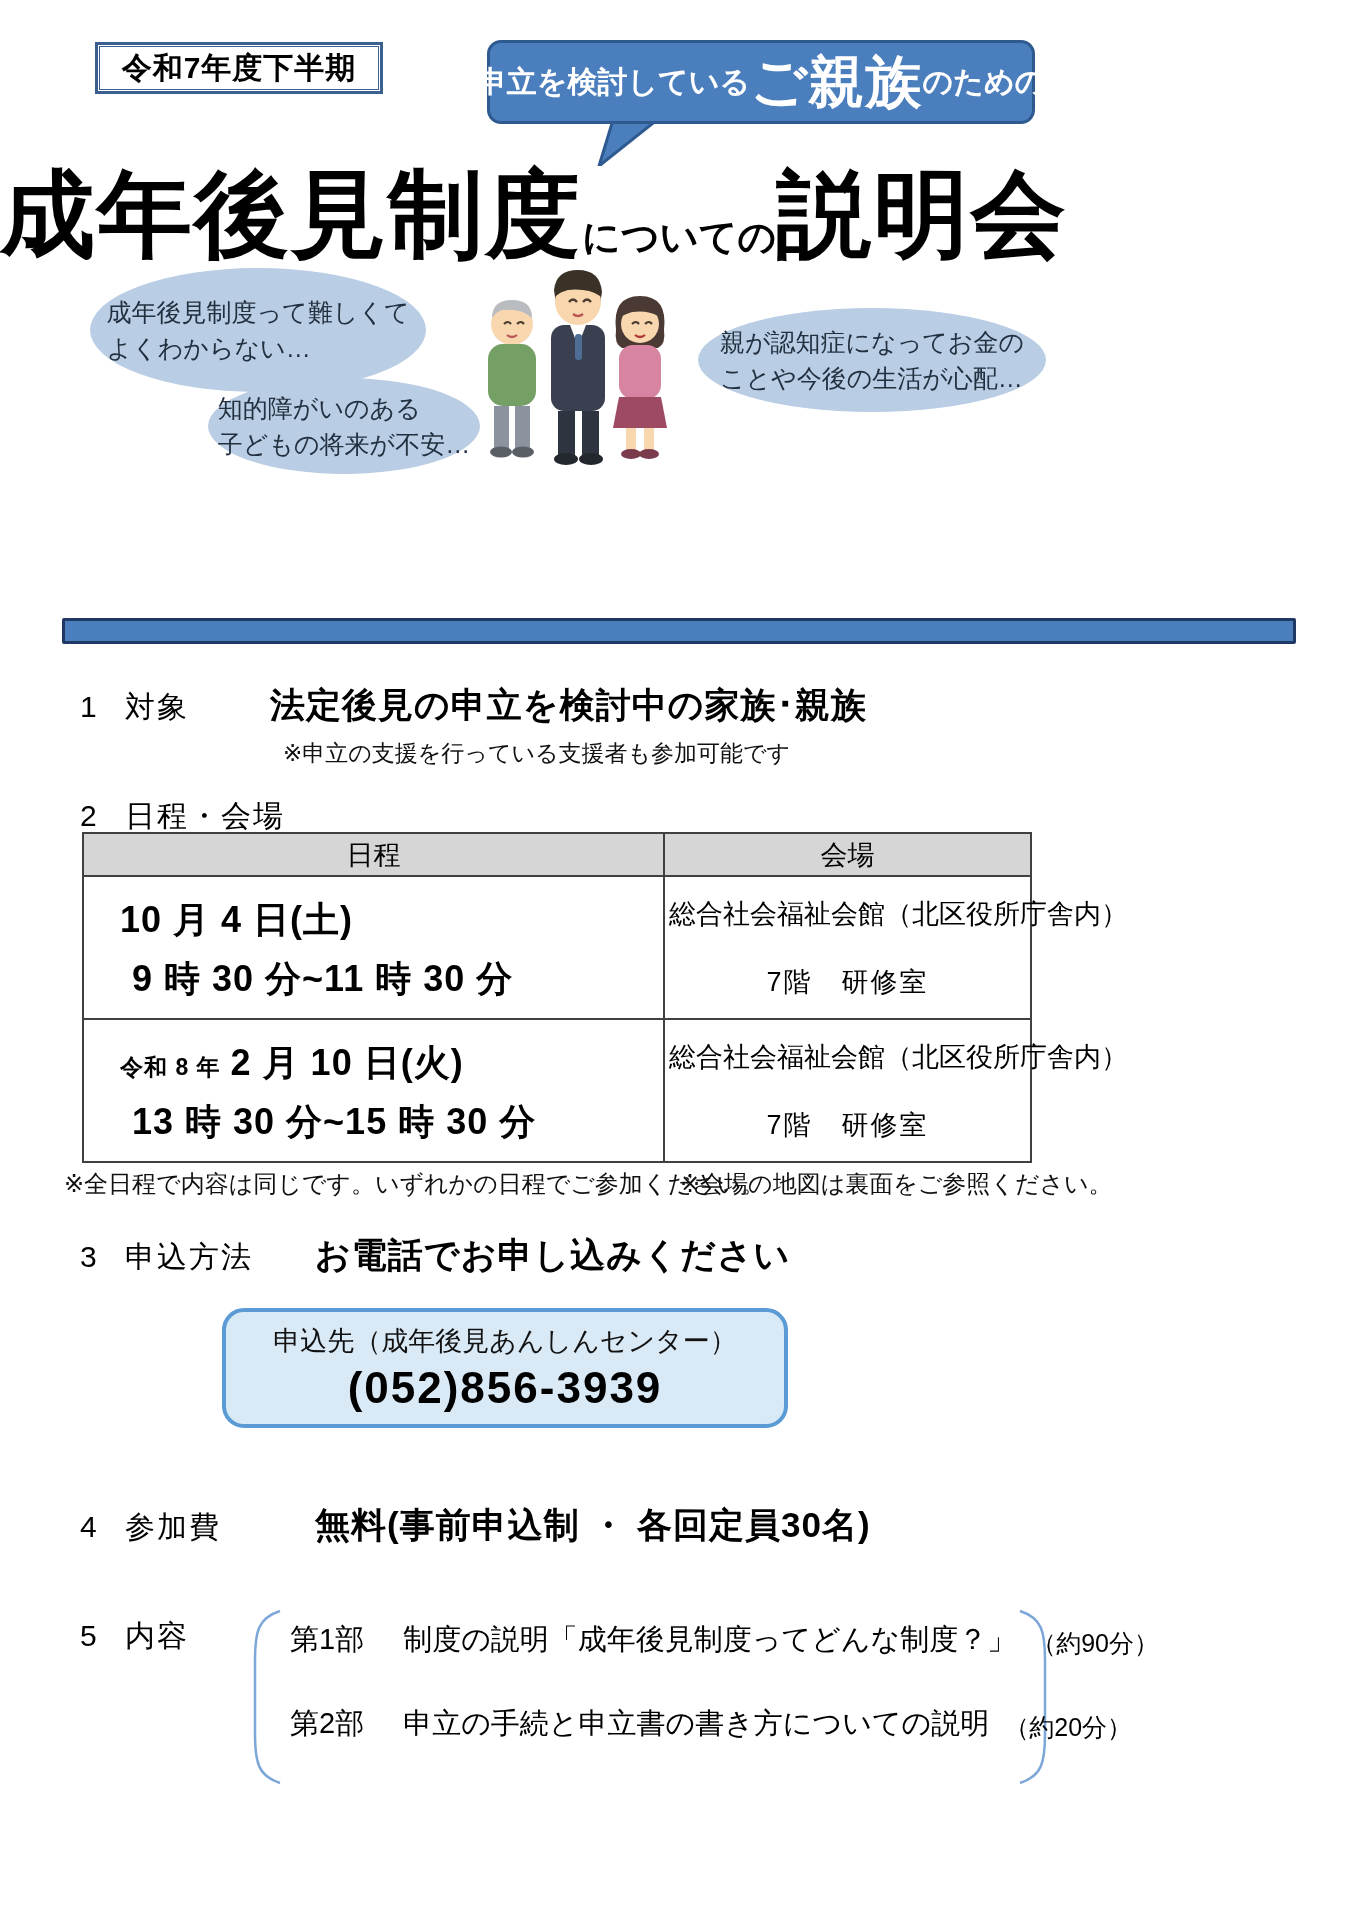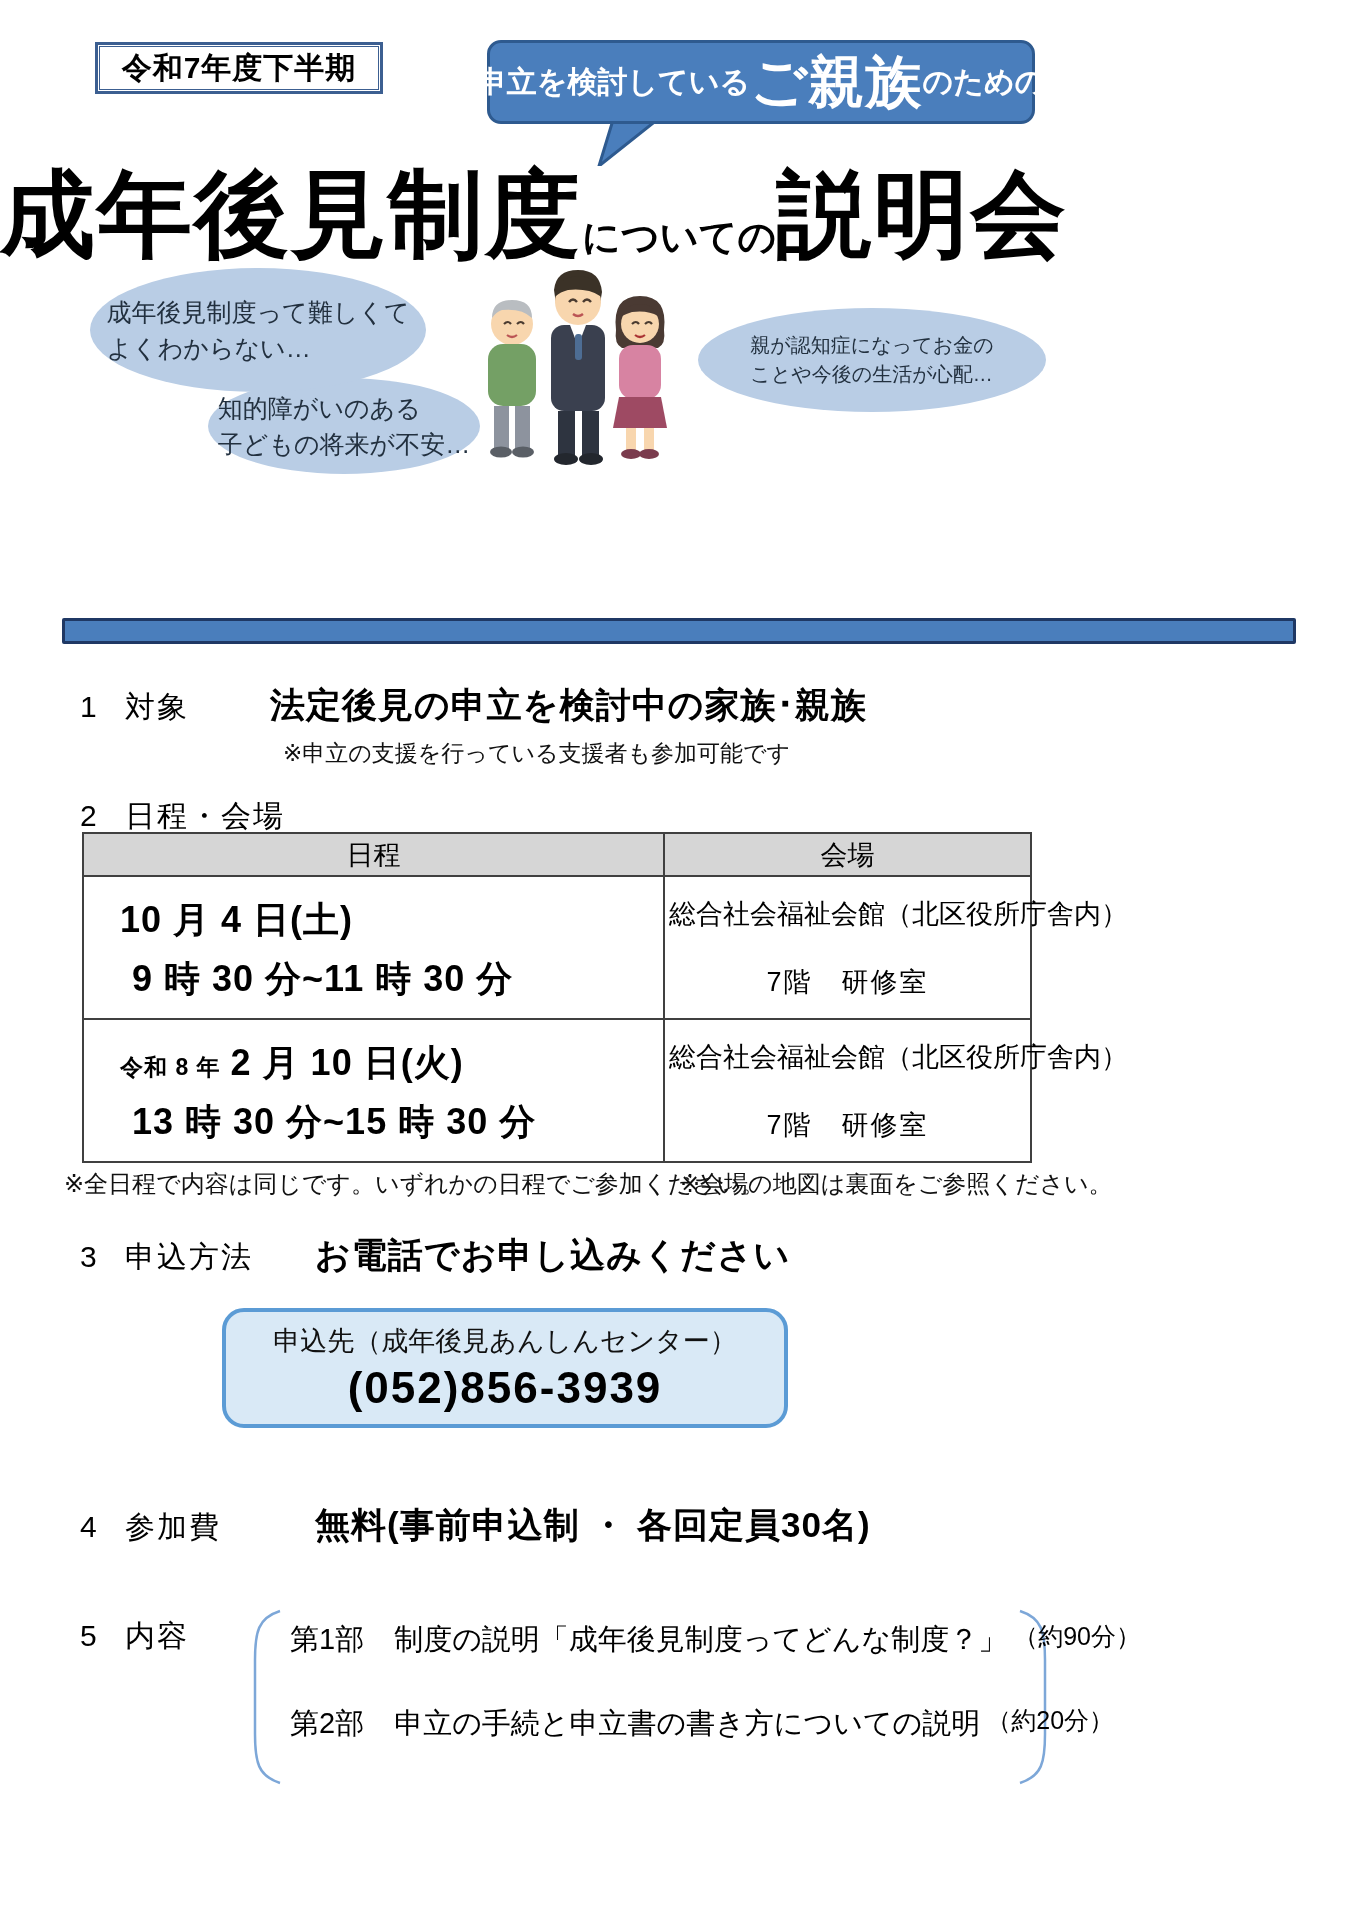--- a/index.html
+++ b/index.html
@@ -33,21 +33,21 @@
   .title .t-small { font-size:38px; font-weight:700; line-height:1; padding-bottom:6px; }
 
   
   .tbubble {
     position:absolute; background:#b9cde5; border-radius:50%;
     display:flex; align-items:center; justify-content:center;
     font-size:25px; line-height:1.45; color:#22303f; text-align:left;
   }
   .tb1 { left:90px;  top:268px; width:336px; height:124px; }
   .tb2 { left:208px; top:378px; width:272px; height:96px;  }
-  .tb3 { left:698px; top:308px; width:348px; height:104px; font-size:20px; }
+  .tb3 { left:698px; top:308px; width:348px; height:104px; font-size:25px; }
 
   .illustration { position:absolute; left:470px; top:252px; width:220px; height:220px; }
 
   
   .divider {
     position:absolute; left:62px; top:618px; width:1234px; height:26px;
     background:#4a7ebc; border:3px solid #1f3864; border-radius:2px;
   }
 
   
@@ -84,21 +84,21 @@
   }
   .phone-label { font-size:27px; color:#111; }
   .phone-number { font-size:44px; font-weight:700; letter-spacing:2px; margin-top:4px; }
 
   
   .content-box { position:absolute; left:250px; top:1608px; width:800px; height:178px; }
   .content-bracket { position:absolute; top:0; width:34px; height:178px; }
   .cb-left { left:0; }
   .cb-right { right:0; transform:scaleX(-1); }
   .content-items { position:absolute; left:40px; top:12px; width:720px; }
-  .content-item { display:flex; align-items:flex-start; white-space:nowrap; margin-bottom:44px; }
+  .content-item { display:flex; align-items:flex-end; white-space:nowrap; margin-bottom:44px;gap:9px; }
   .ci-part { font-size:29px; margin-right:30px; }
   .ci-desc { font-size:29px; }
   .ci-dur  { font-size:25px; margin-left:6px; }
 </style>
 </head>
 <body>
 
 <div class="page">
 
   <div class="badge">

